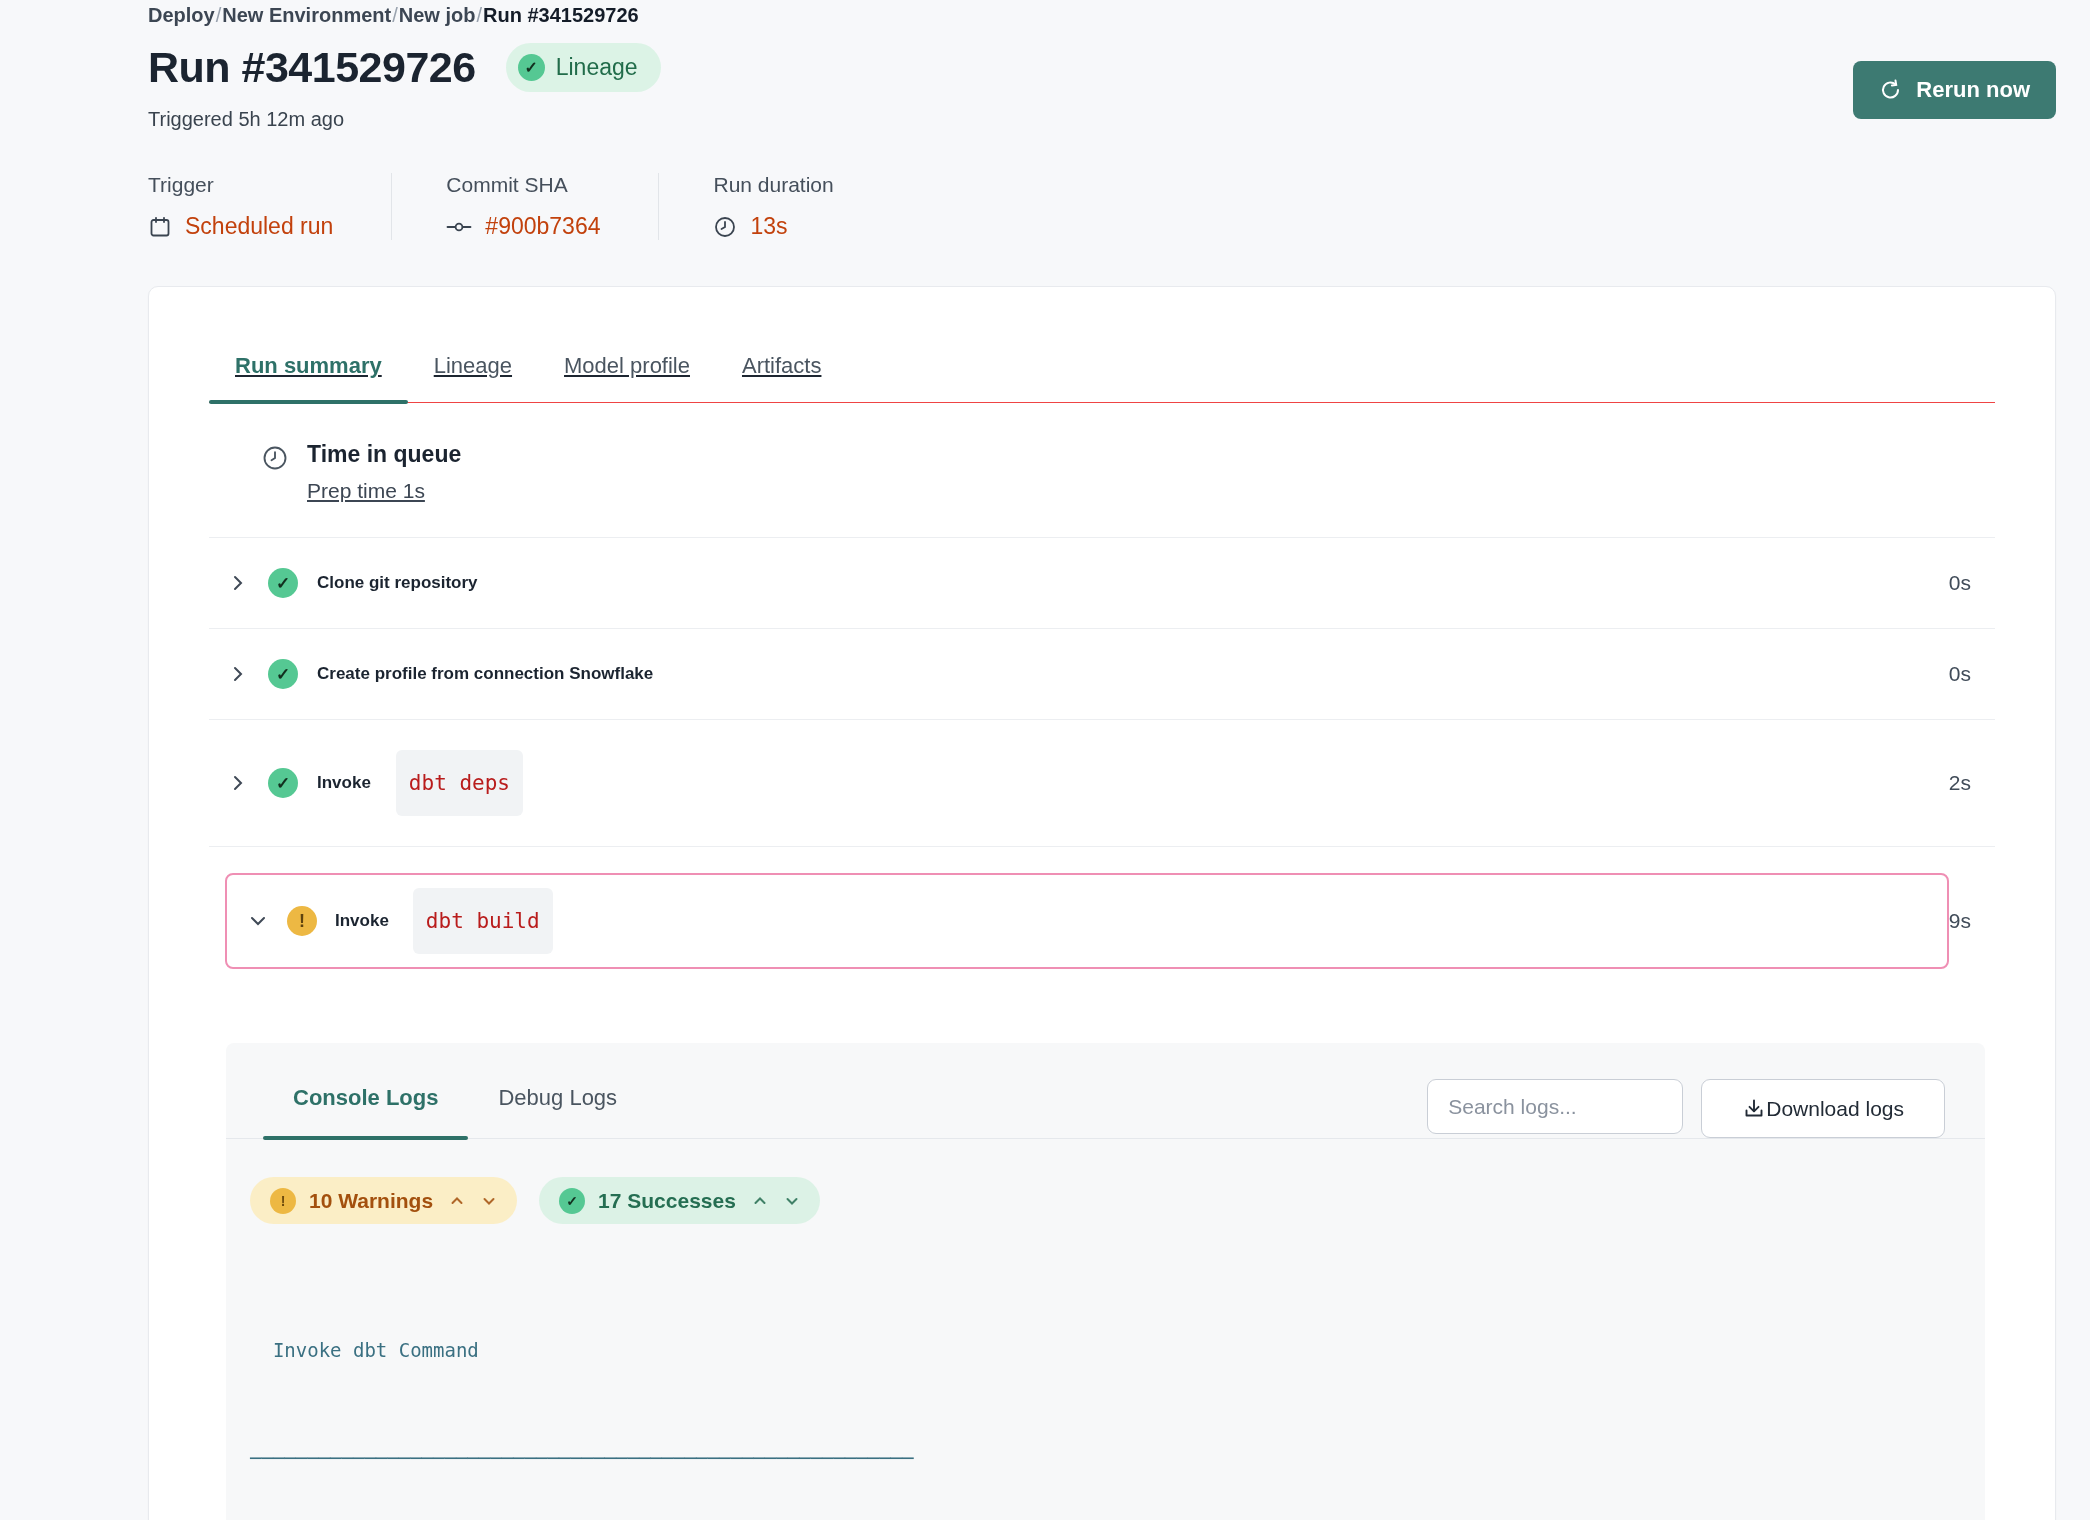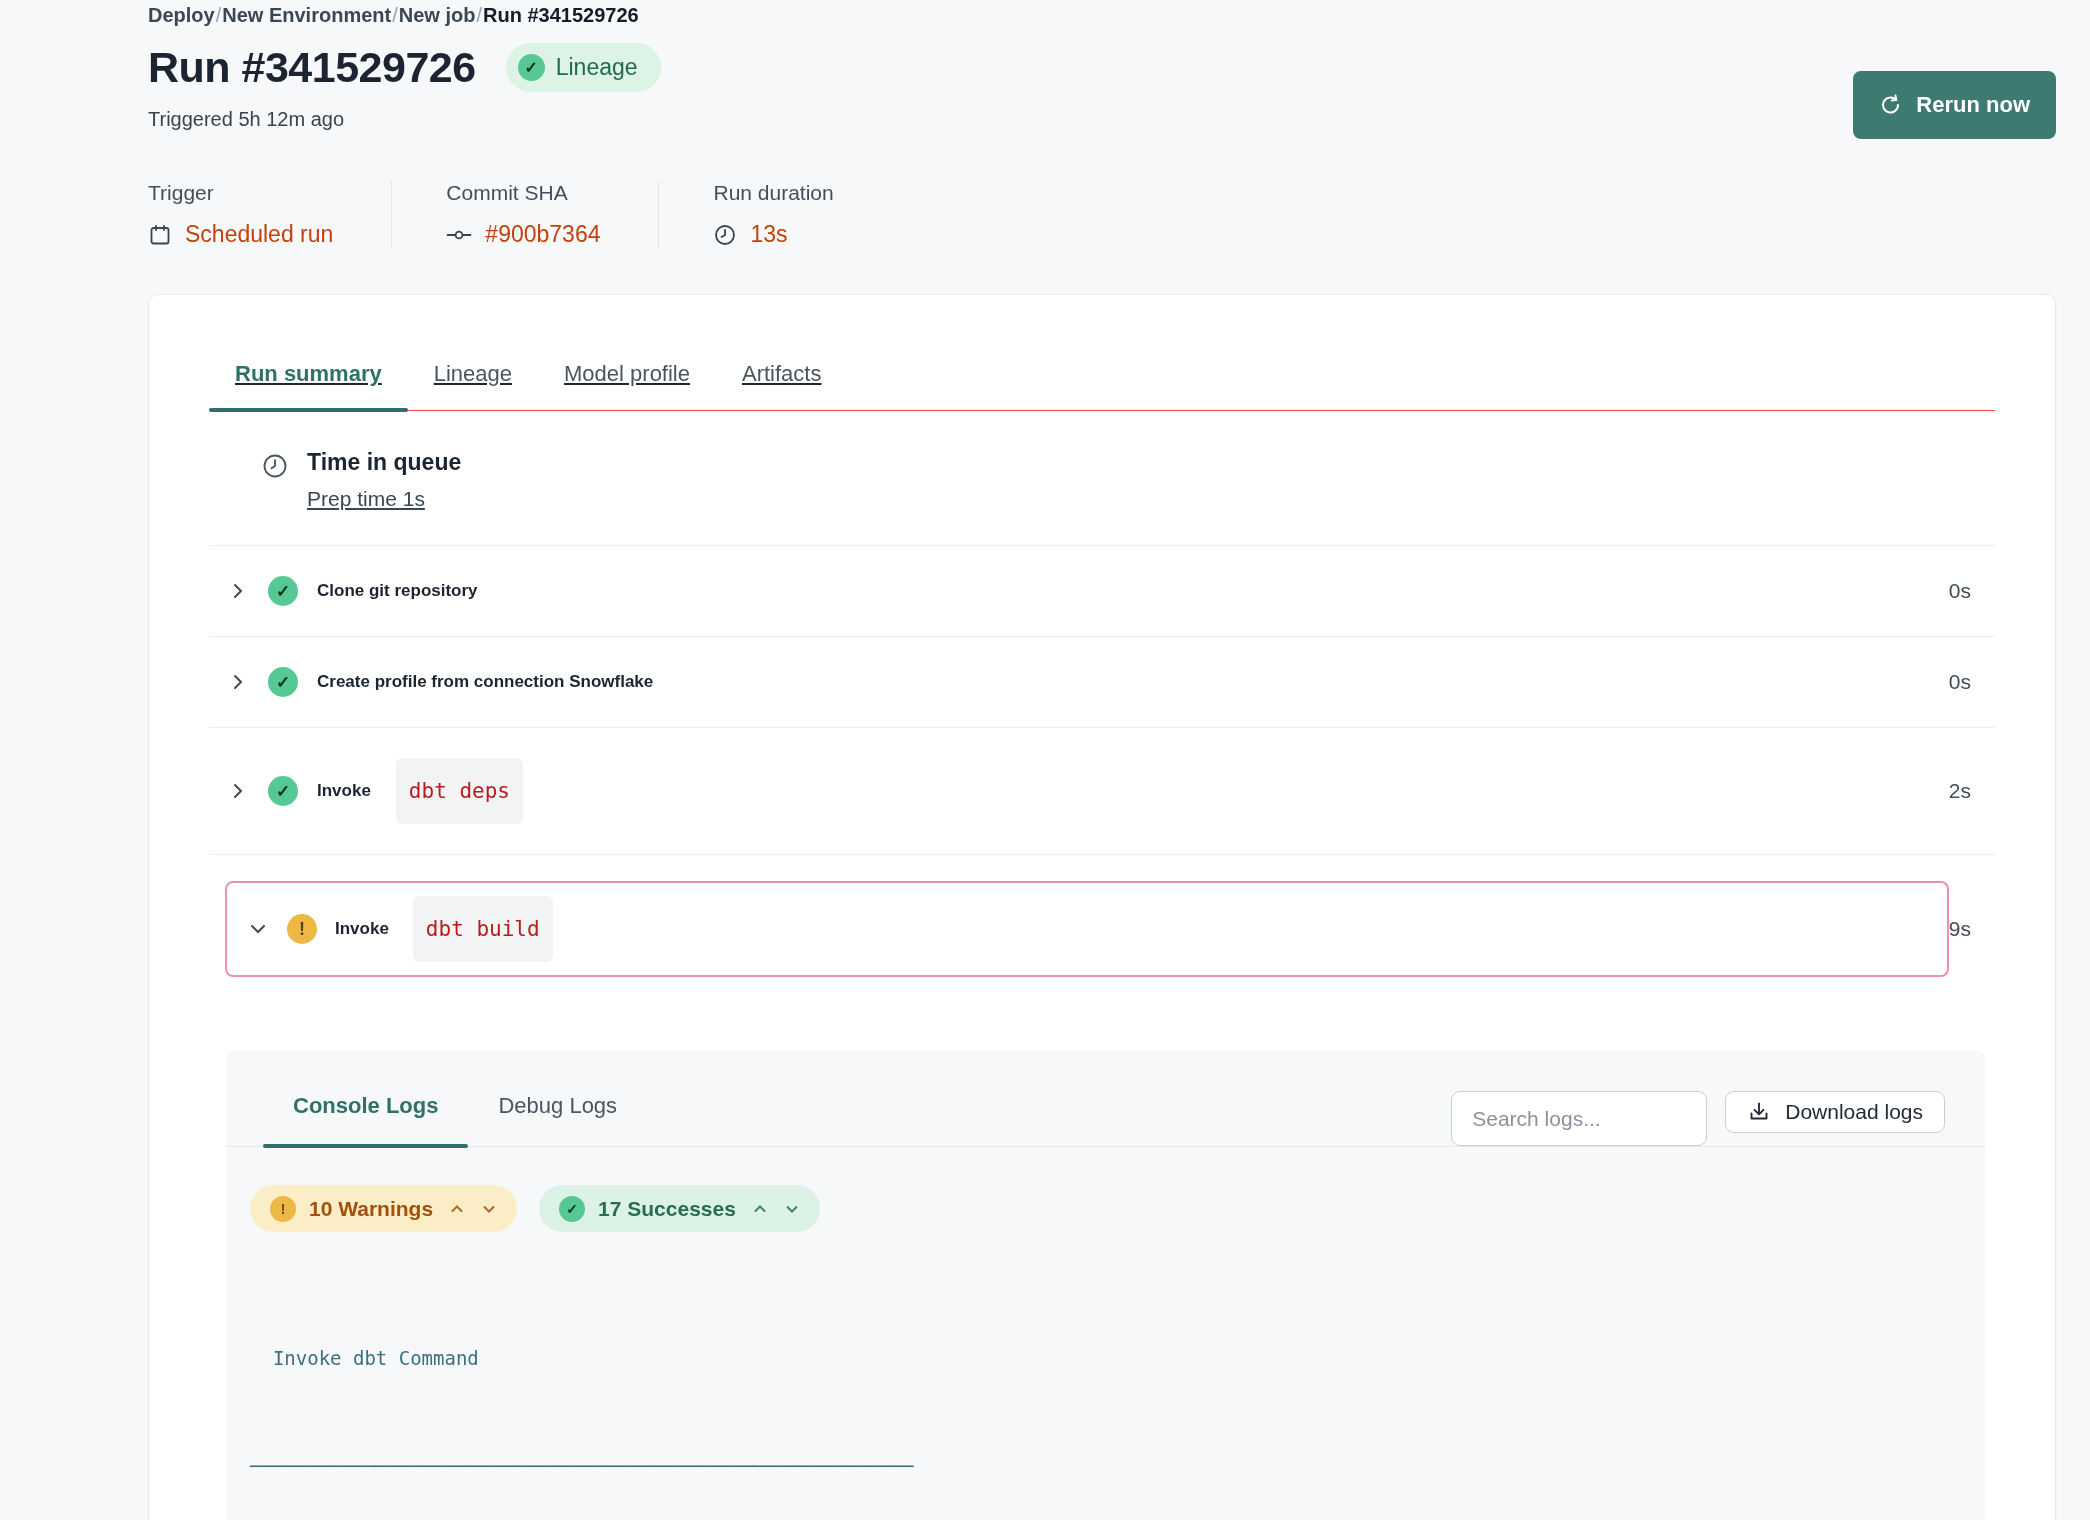--- a/index.html
+++ b/index.html
@@ -20,23 +20,23 @@
   .status-pill {
     margin-left:30px; display:flex; align-items:center; gap:11px;
     background:#dcf3e6; border-radius:26px; height:49px; padding:0 23px 0 12px;
     font-size:23px; color:#216c4a;
   }
   .circle-ok { width:27px; height:27px; border-radius:50%; background:#55c893;
     display:flex; align-items:center; justify-content:center;
     color:#12301f; font-size:16px; font-weight:700; }
   .triggered { margin-top:16px; font-size:20px; color:#39434e; }
   .rerun-btn {
-    margin-left:auto; margin-top:28px; display:flex; align-items:center; gap:13px;
+    margin-left:auto; margin-top:18px; display:flex; align-items:center; gap:13px;
     background:#3d7a72; color:#ffffff; border:none; border-radius:8px;
-    height:68px; padding:0 26px; font-size:22px; font-weight:700; cursor:pointer;
+    height:58px; padding:0 26px; font-size:22px; font-weight:700; cursor:pointer;
     font-family:"Liberation Sans", sans-serif;
   }
   
   .meta-row { display:flex; margin-top:42px; }
   .meta-col { padding-right:58px; }
   .meta-col + .meta-col { border-left:1px solid #e2e5e9; padding-left:54px; }
   .meta-label { font-size:21px; color:#454f5b; margin-bottom:16px; }
   .meta-value { display:flex; align-items:center; gap:13px; font-size:23px; color:#c2410c; }
   .meta-value svg { flex:0 0 auto; }
   
@@ -72,21 +72,21 @@
   .console { margin:48px 10px 0 17px; background:#f7f8f9; border-radius:8px; padding-bottom:70px; }
   .console-head { display:flex; align-items:flex-end; padding:26px 40px 0 37px; border-bottom:1px solid #e5e8ec; }
   .ctab { font-size:22px; color:#4a5560; padding:16px 30px 27px; position:relative; cursor:pointer; }
   .ctab.active { color:#2e7168; font-weight:700; }
   .ctab.active::after { content:""; position:absolute; left:0; right:0; bottom:-2px; height:4px; background:#2e7168; border-radius:2px; }
   .console-actions { margin-left:auto; display:flex; gap:18px; }
   .search-input { width:256px; height:55px; border:1px solid #c9ced6; border-radius:9px;
     background:#ffffff; padding:0 20px; font-size:21px; color:#1d2631;
     font-family:"Liberation Sans", sans-serif; }
   .search-input::placeholder { color:#8a929e; }
-  .download-btn { display:flex; align-items:center; gap:14px; height:42px; padding:0 21px;
+  .download-btn { display:flex; align-items:center; height:59px; padding:0 40px;
     background:#ffffff; border:1px solid #c9ced6; border-radius:9px;
     font-size:21px; color:#222b36; cursor:pointer; font-family:"Liberation Sans", sans-serif; }
   
   .badges { display:flex; gap:22px; padding:38px 0 0 24px; }
   .pill { display:flex; align-items:center; gap:13px; height:47px; padding:0 20px; border-radius:24px; font-size:21px; font-weight:700; }
   .pill-warn { background:#fbeec6; color:#a3500e; }
   .pill-ok   { background:#dcf2e6; color:#256e52; }
   .pill .mini-circle { width:26px; height:26px; border-radius:50%; display:flex; align-items:center; justify-content:center; font-size:14px; font-weight:700; }
   .mini-warn { background:#edb843; color:#6d4a0d; }
   .mini-ok   { background:#55c893; color:#12301f; }

